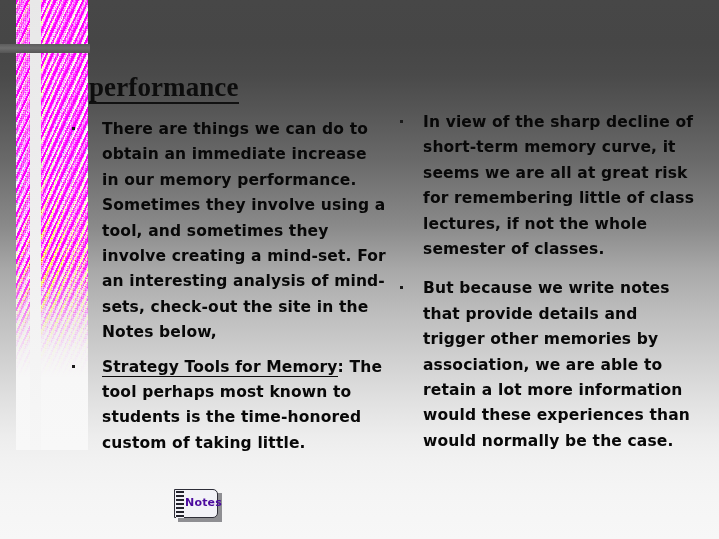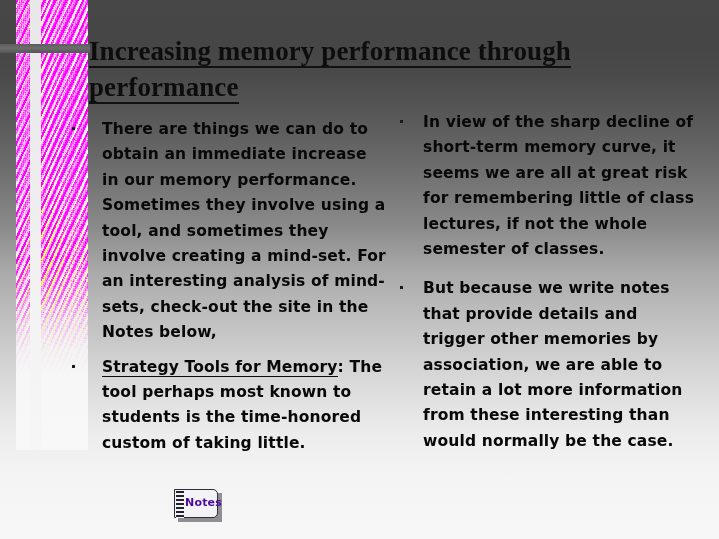--- a/index.html
+++ b/index.html
@@ -223,21 +223,21 @@
 <div id="slide">
 
   <div class="deco-strip">
     <div class="deco-noise"></div>
     <div class="deco-fade"></div>
     <div class="deco-band"></div>
   </div>
   <div class="deco-bar"></div>
 
   <div class="title">
-    <span class="tl">Increasing memory performance through</span><br>
+    <br>
     <span class="tl">performance</span>
   </div>
 
   <div class="col col-left">
 
     <div class="bullet-item">
       <span class="dot"></span>
       <span>There are things we can do to obtain an immediate increase in our memory performance.  Sometimes they involve using a tool, and sometimes they involve creating a mind-set.  For an interesting analysis of mind-sets, check-out the site in the Notes below,</span>
     </div>
 
@@ -250,21 +250,21 @@
 
   <div class="col col-right">
 
     <div class="bullet-item">
       <span class="dot"></span>
       <span>In view of the sharp decline of short-term memory curve, it seems we are all at great risk for remembering little of class lectures, if not the whole semester of classes.</span>
     </div>
 
     <div class="bullet-item">
       <span class="dot"></span>
-      <span>But because we write notes that provide details and trigger other memories by association, we are able to retain a lot more information from these interesting than would normally be the case.</span>
+      <span>But because we write notes that provide details and trigger other memories by association, we are able to retain a lot more information would these experiences than would normally be the case.</span>
     </div>
 
   </div>
 
   <div class="notes-icon">
     <div class="notes-shadow"></div>
     <div class="notes-page">
       <div class="notes-spiral"></div>
     </div>
     <div class="notes-label">Notes</div>

